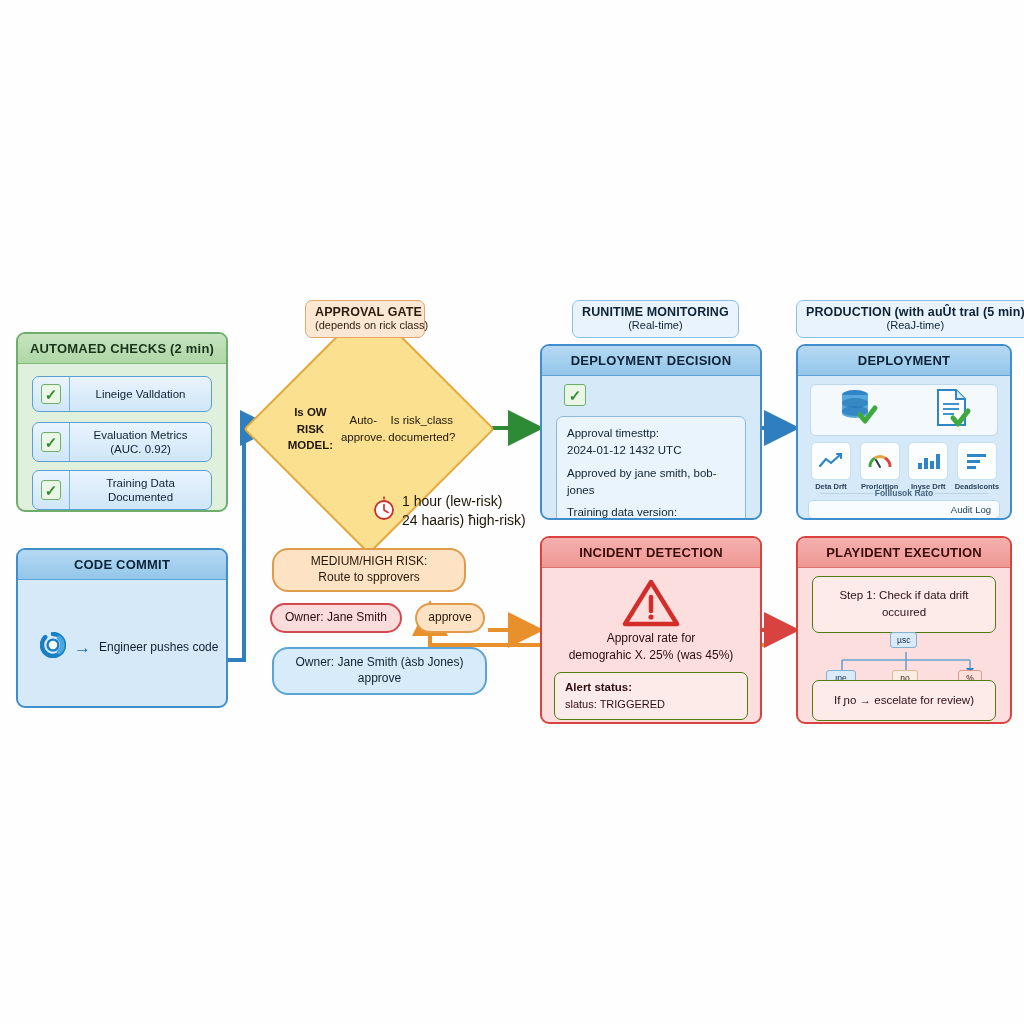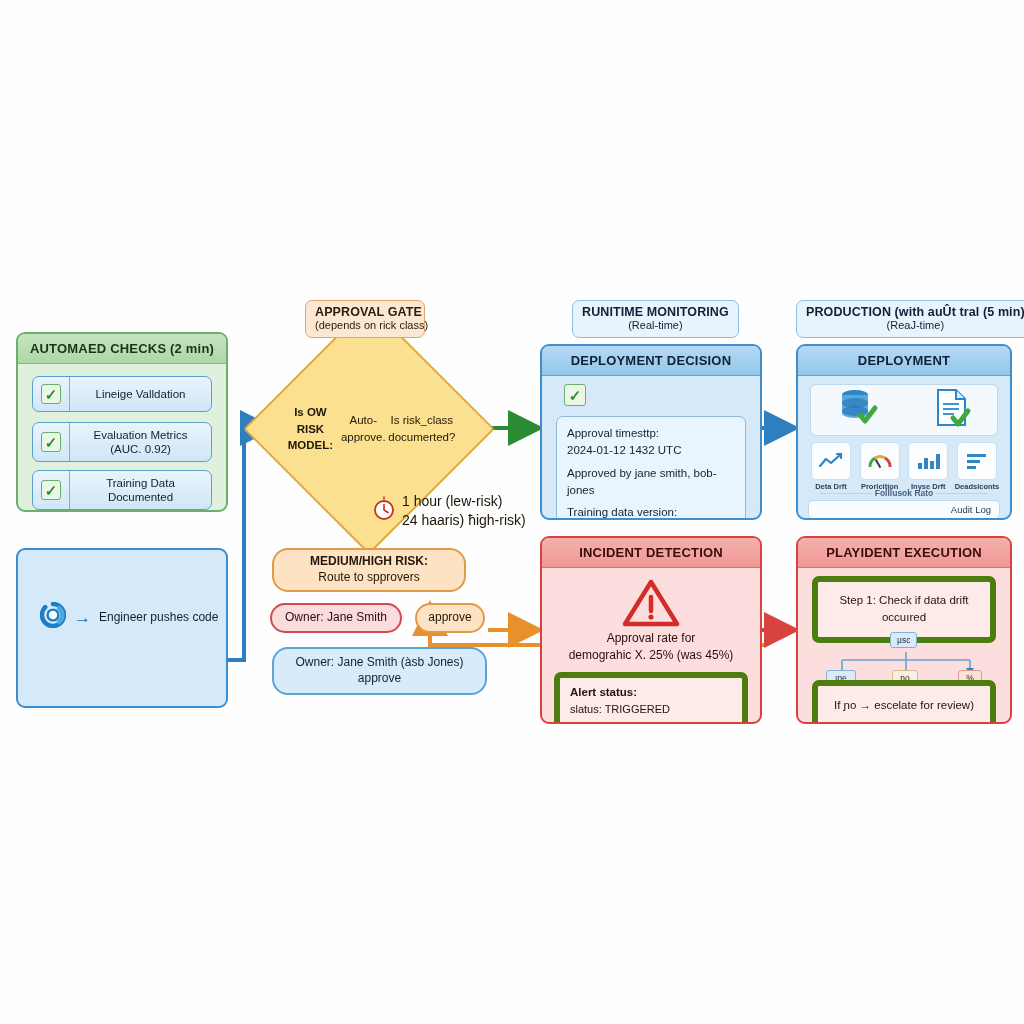--- a/index.html
+++ b/index.html
@@ -82,28 +82,28 @@
 
   
   .pill{
     position:absolute; border-radius:16px; display:flex;
     align-items:center; justify-content:center; text-align:center;
     font-size:12px; line-height:1.3; padding:4px 10px; z-index:5;
   }
   .pill.orange{ background:#fde3c4; border:2px solid #e09b4a; color:#24180a; }
   .pill.red{ background:#fadcdc; border:2px solid #d2494e; color:#2b0d0e; }
   .pill.blue{ background:#d7ebfa; border:2px solid #5aa4d8; color:#0d2236; }
-  .pill .strong{ font-weight:bold; }
+  .pill .strong{ font-weight:normal; }
 
   
   .infobox{
     position:absolute; background:#eaf4fd; border:1px solid #8cb9de;
     border-radius:7px; padding:8px 10px; font-size:11.5px; color:#0f2233; line-height:1.5;
   }
-  .infobox.redb{ background:#fdebea; border:6px solid #4d7c0f; color:#2d0e0c; }
+  .infobox.redb{ background:#fdebea; border:1px solid #4d7c0f; color:#2d0e0c; }
   .infobox .bold{ font-weight:bold; }
 
   
   .icon-strip{
     position:absolute; left:12px; right:12px;
     background:#f4f9fe; border:1px solid #bcd9ef; border-radius:6px;
     display:flex; align-items:center; justify-content:space-around;
   }
   .mini-grid{ position:absolute; left:10px; right:10px; display:flex; justify-content:space-between; }
   .mini{ width:46px; text-align:center; }
@@ -214,20 +214,21 @@
         <div class="chk-box">✓</div>
         <div class="chk-div"></div>
         <div class="chk-label" style="white-space:pre-line;">Training Data
 Documented</div>
       </div>
 
     </div>
   </div>
 
   <div class="panel p-blue" style="left:16px; top:548px; width:212px; height:160px;">
+    <div class="hdr">CODE COMMIT</div>
     <div class="body">
       <div class="cc-row">
         <span>
           <svg width="26" height="26" viewBox="0 0 26 26">
             <path d="M13,2 a11,11 0 1,1 -7.8,3.2" fill="none" stroke="#1b7fc4" stroke-width="4.5" stroke-linecap="round"></path>
             <circle cx="13" cy="13" r="5.4" fill="#ffffff" stroke="#1b7fc4" stroke-width="2.4"></circle>
             <path d="M19,6 a9,9 0 0,1 0,14" fill="none" stroke="#4aa8e0" stroke-width="4.5" stroke-linecap="round"></path>
           </svg>
         </span>
         <span style="color:#1b6cb0;font-size:17px;font-weight:bold;line-height:1;">→</span>

